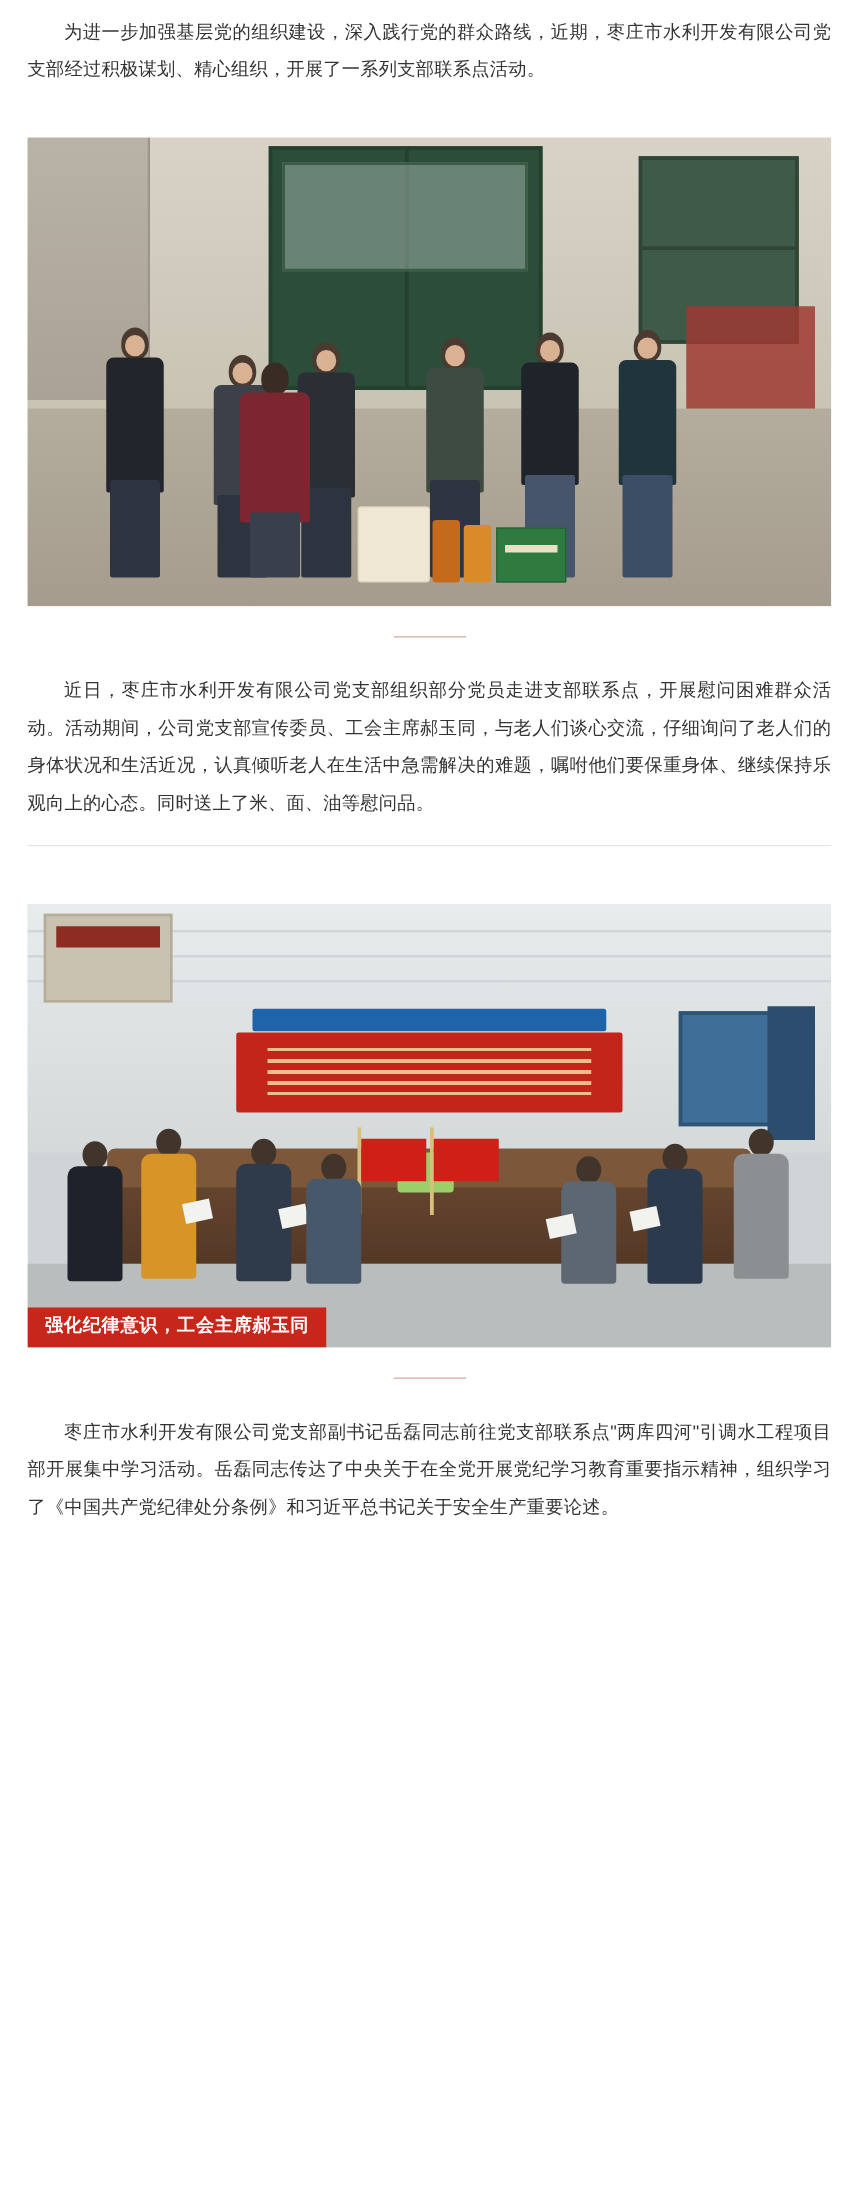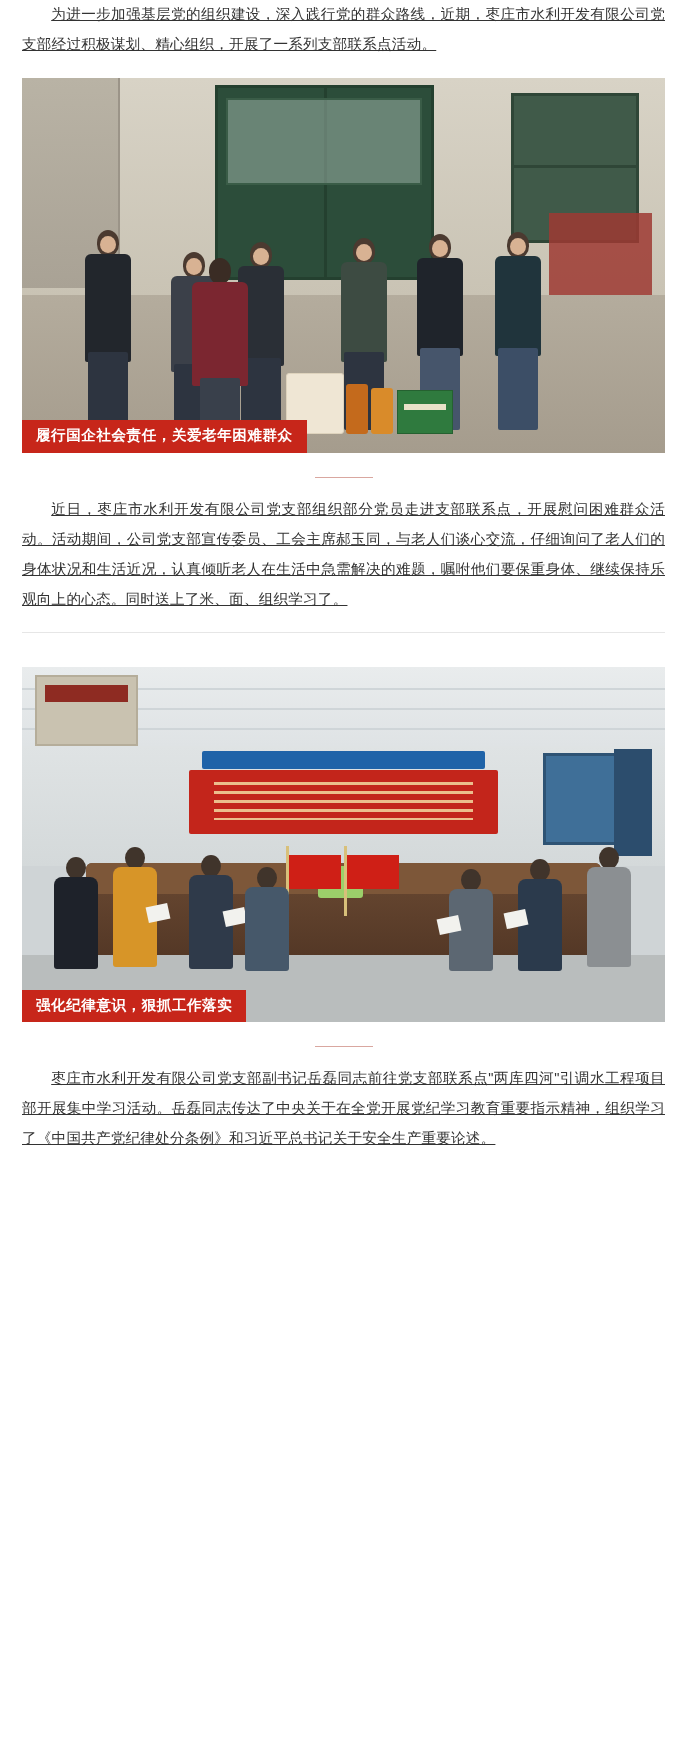--- a/index.html
+++ b/index.html
@@ -13,23 +13,22 @@
     color: #333333;
     -webkit-font-smoothing: antialiased;
   }
   .page {
     width: 687px;
     margin: 0 auto;
     padding: 0;
     box-sizing: border-box;
   }
   .section {
-    padding: 0 22px;
+    padding: 12px 22px;
     box-sizing: border-box;
-    text-decoration: underline;
   }
   p.para {
     font-size: 14.6px;
     line-height: 2.05;
     color: #333333;
     margin: 0 0 18px 0;
     text-align: justify;
     text-justify: inter-ideograph;
     text-indent: 2em;
     letter-spacing: 0.2px;
@@ -241,28 +240,27 @@
           <div class="p-body" style="height:100px; background:#20343c;"></div>
           <div class="p-legs" style="height:82px; background:#3c4e66;"></div>
         </div>
         <div class="goods">
           <div class="g-bag"></div>
           <div class="g-oil"></div>
           <div class="g-oil2"></div>
           <div class="g-box"></div>
         </div>
       </div>
-      <div class="caption-bar">履行国企社会责任，关爱老年困难群众</div>
     </div>
   </div>
 
   <div class="divider"></div>
 
   <div class="section">
-    <p class="para">近日，枣庄市水利开发有限公司党支部组织部分党员走进支部联系点，开展慰问困难群众活动。活动期间，公司党支部宣传委员、工会主席郝玉同，与老人们谈心交流，仔细询问了老人们的身体状况和生活近况，认真倾听老人在生活中急需解决的难题，嘱咐他们要保重身体、继续保持乐观向上的心态。同时送上了米、面、组织学习了。</p>
+    <p class="para">近日，枣庄市水利开发有限公司党支部组织部分党员走进支部联系点，开展慰问困难群众活动。活动期间，公司党支部宣传委员、工会主席郝玉同，与老人们谈心交流，仔细询问了老人们的身体状况和生活近况，认真倾听老人在生活中急需解决的难题，嘱咐他们要保重身体、继续保持乐观向上的心态。同时送上了米、面、油等慰问品。</p>
     <div class="rule"></div>
   </div>
 
   <div class="band-gap"></div>
 
   <div class="photo-block">
     <div class="photo photo-2">
       <div class="scene2">
         <div class="s2-ceiling">
           <div class="s2-ceiling-line" style="top:26%"></div>
@@ -321,21 +319,21 @@
           <div class="st-head"></div>
           <div class="st-body" style="height:92px; background:#2b3a4c;"></div>
           <div class="paper" style="left:0; top:52px;"></div>
         </div>
         <div class="seated" style="right:25%; width:66px; height:118px;">
           <div class="st-head"></div>
           <div class="st-body" style="height:82px; background:#5c6772;"></div>
           <div class="paper" style="left:0; top:48px;"></div>
         </div>
       </div>
-      <div class="caption-bar">强化纪律意识，狠抓工作落实</div>
+      <div class="caption-bar">强化纪律意识，工会主席郝玉同</div>
     </div>
   </div>
 
   <div class="divider"></div>
 
   <div class="section">
     <p class="para">枣庄市水利开发有限公司党支部副书记岳磊同志前往党支部联系点"两库四河"引调水工程项目部开展集中学习活动。岳磊同志传达了中央关于在全党开展党纪学习教育重要指示精神，组织学习了《中国共产党纪律处分条例》和习近平总书记关于安全生产重要论述。</p>
   </div>
 
 </div>

